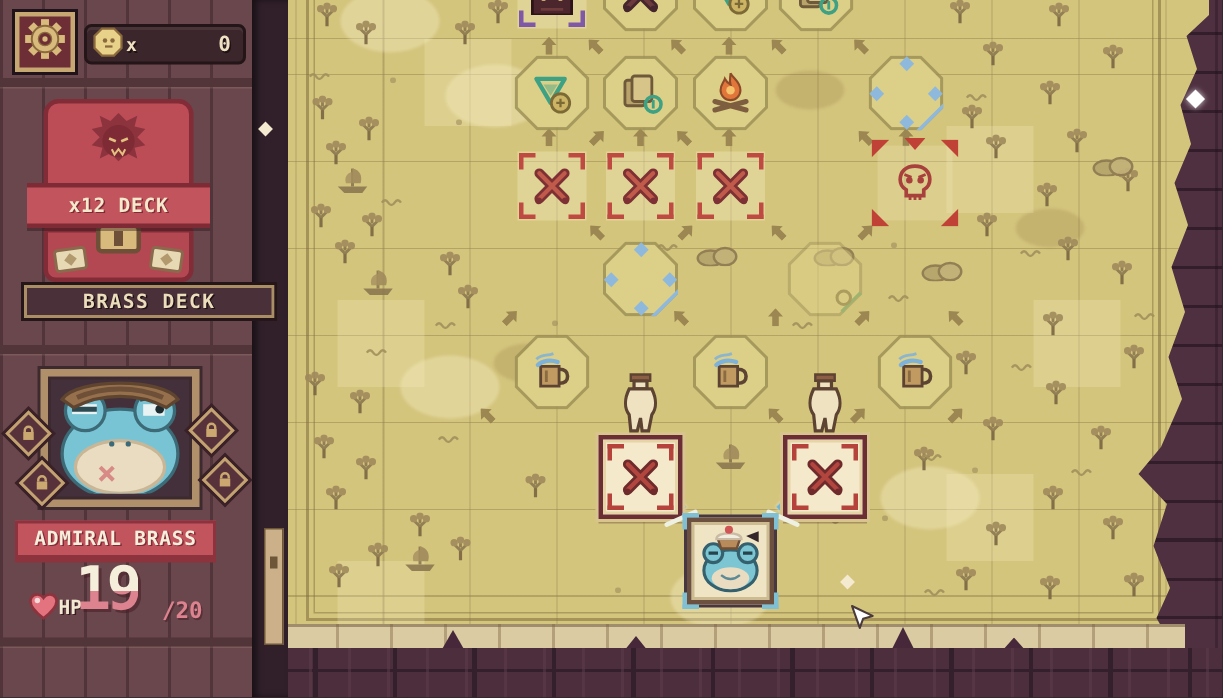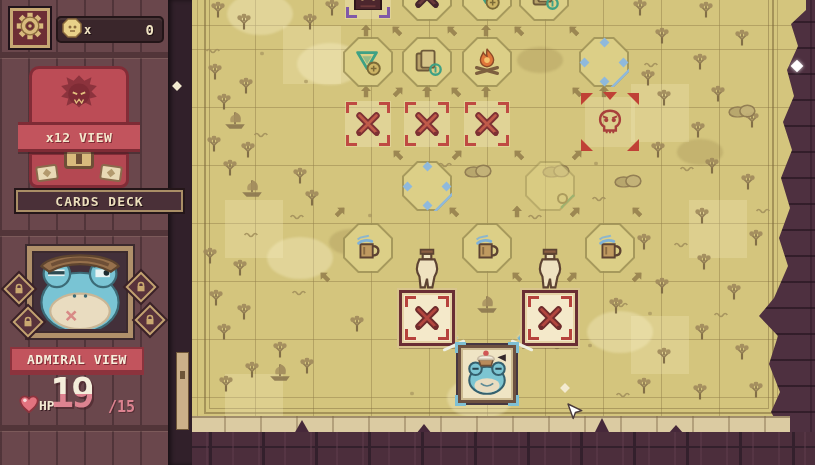--- a/index.html
+++ b/index.html
@@ -972,26 +972,26 @@
             <path d="M25 33l2 4 3-4 3 4 2-4" stroke="#e3c07f" stroke-width="1.5" fill="none"></path>
           </svg>
         </span>
       </div>
       <div class="deck-bot">
         <span class="plate l"></span>
         <span class="plate r"></span>
         <span class="buckle"></span>
       </div>
       <div class="deck-band">
-        <span class="deck-count">x12 VIEW</span>
+        <span class="deck-count">x12 DECK</span>
       </div>
     </div>
 
     <div class="view-btn">
-      <span>CARDS DECK</span>
+      <span>BRASS DECK</span>
     </div>
 
     <div class="portrait">
       <span>
         <svg width="94" height="86" viewBox="0 0 84 78">
           <ellipse cx="42" cy="54" rx="35" ry="27" fill="#79c4d4" stroke="#3c6b77" stroke-width="2"></ellipse>
           <circle cx="21" cy="28" r="12" fill="#79c4d4" stroke="#3c6b77" stroke-width="2"></circle>
           <circle cx="63" cy="28" r="12" fill="#79c4d4" stroke="#3c6b77" stroke-width="2"></circle>
           <rect x="13" y="24" width="15" height="6" fill="#e8f2f2"></rect>
             <path d="M13 27h15" stroke="#2c4a52" stroke-width="3"></path>
@@ -1029,33 +1029,33 @@
         </div>
         <div class="slot" style="left: 139px; top: 309px;">
           <svg width="12" height="12" viewBox="0 0 12 12">
             <path d="M3.5 5V4a2.5 2.5 0 0 1 5 0v1" fill="none" stroke="#caa870" stroke-width="1.6"></path>
             <rect x="2.5" y="5" width="7" height="5.3" fill="#caa870"></rect>
           </svg>
         </div>
       </div>
 
     <div class="banner">
-      <span>ADMIRAL VIEW</span>
+      <span>ADMIRAL BRASS</span>
     </div>
 
     <div class="hprow">
       <span class="hp-heart">
         <svg width="22" height="20" viewBox="0 0 24 22">
             <path d="M12 20C4 14 1 9 3 5c2-3.5 7-3 9 0 2-3 7-3.5 9 0 2 4-1 9-9 15z" fill="#e2737f" stroke="#8c333d" stroke-width="2"></path>
             <circle cx="7.5" cy="7" r="2" fill="#f6d9d9"></circle>
           </svg>
       </span>
       <span class="hp-label">HP</span>
       <span class="hp-value">19</span>
-      <span class="hp-max">/15</span>
+      <span class="hp-max">/20</span>
     </div>
   </div>
 
   <div id="overlay"></div>
 <span class="sparkle w" style="left: 797px; top: 66px;"></span>
     <span class="sparkle c" style="left: 565px; top: 388px;"></span>
     <span class="sparkle c" style="left: 177px; top: 86px;"></span>
     <span class="cursor" style="left: 566px; top: 402px;"><svg width="19" height="21" viewBox="0 0 19 21">
         <path d="M2 2l5.2 14.6 2.2-6.1 6.4-1.9z" fill="#ffffff" stroke="#4a3a3a" stroke-width="1.4" stroke-linejoin="round"></path>
       </svg></span>

